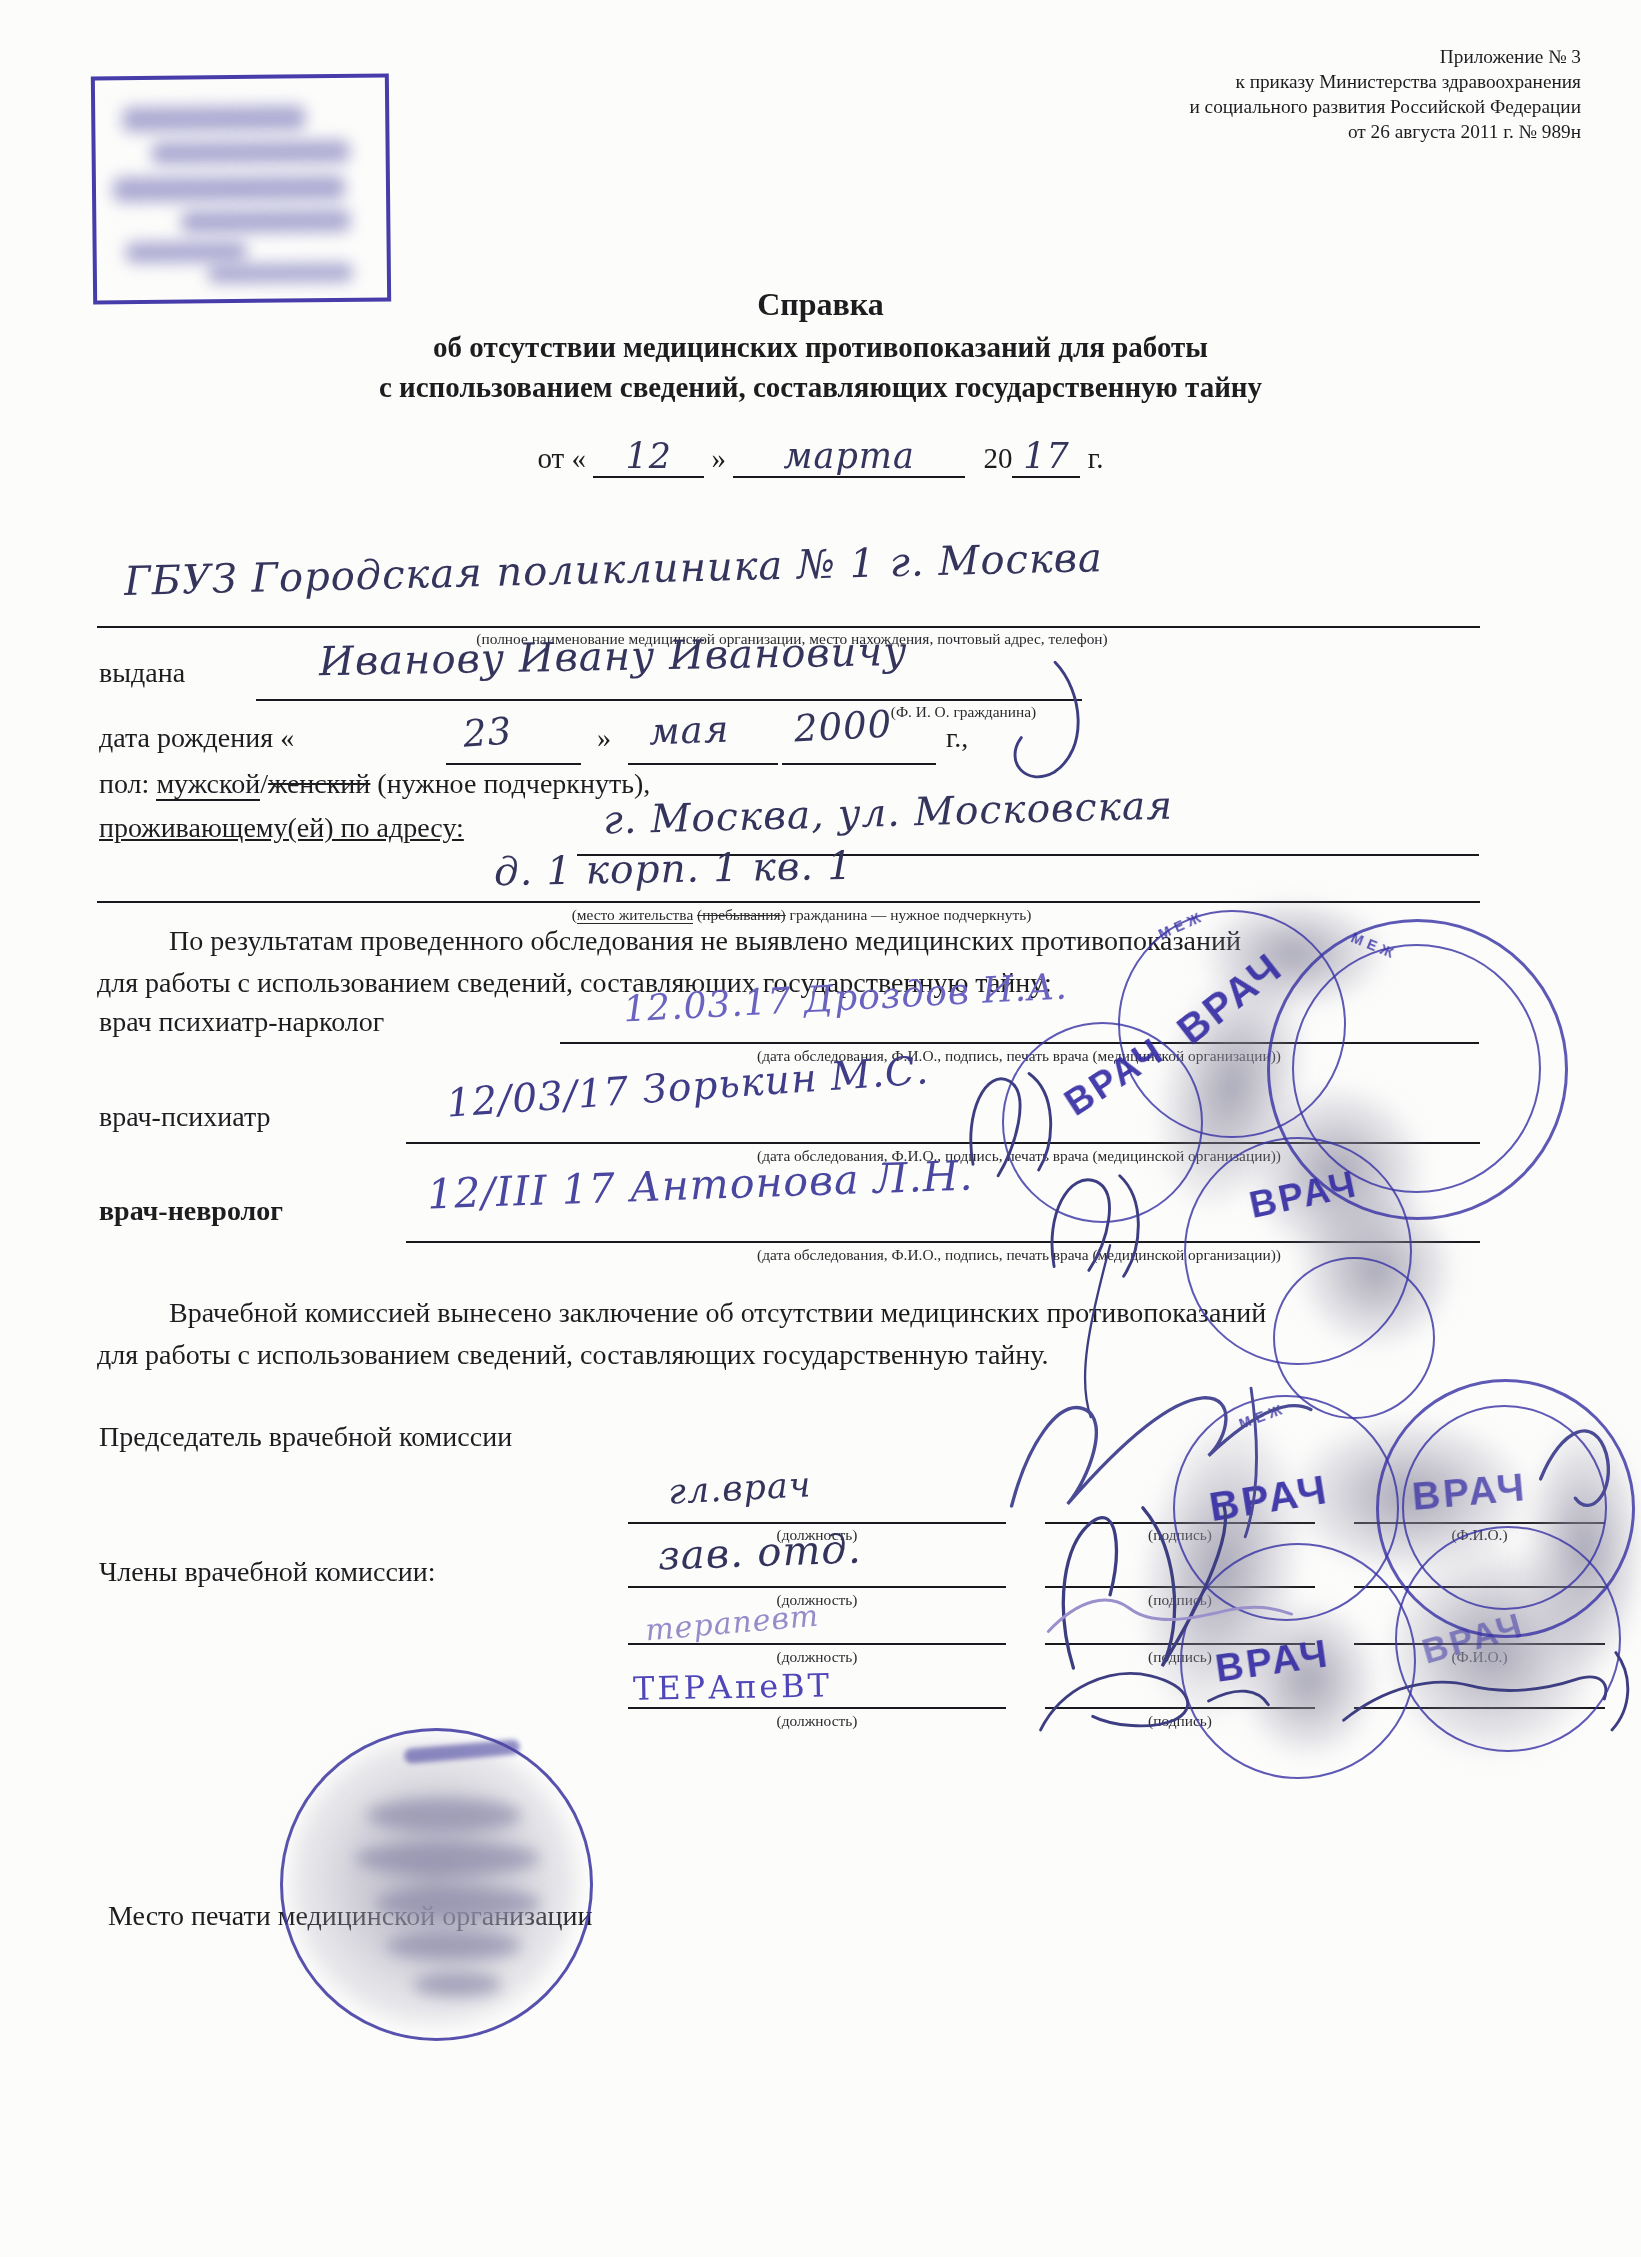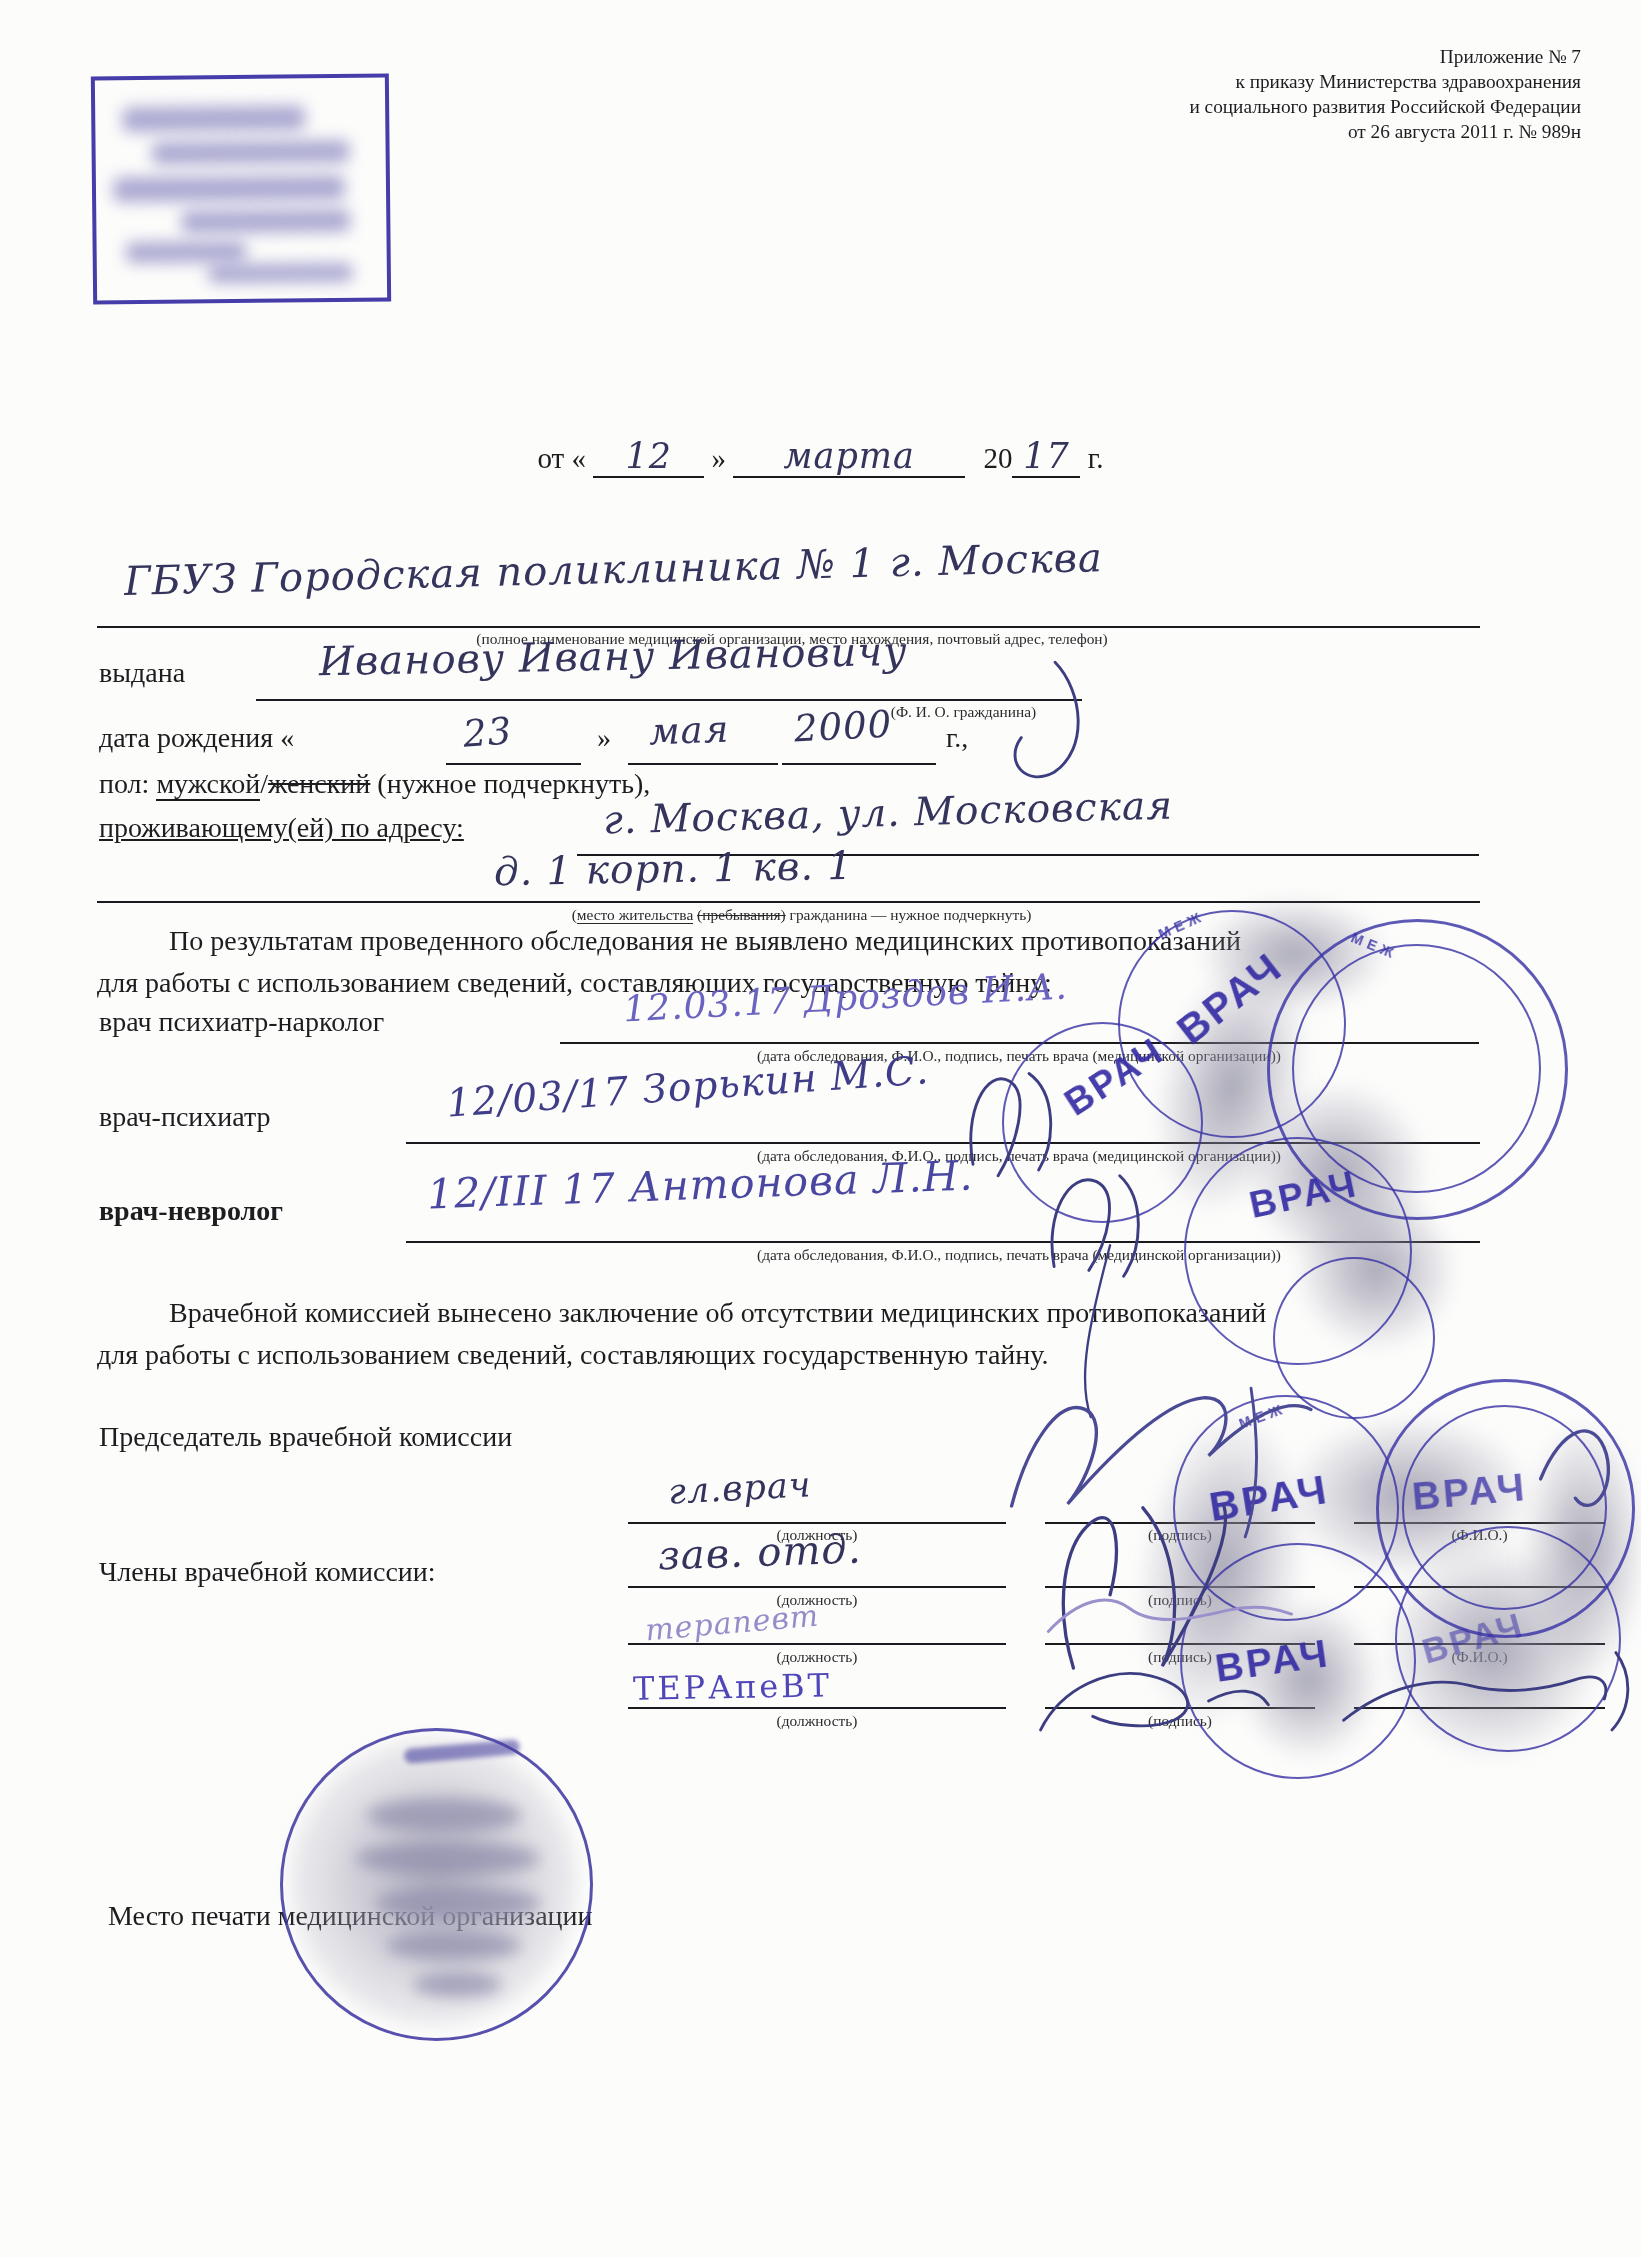--- a/index.html
+++ b/index.html
@@ -37,35 +37,40 @@
   .smudge{position:absolute;border-radius:50%;filter:blur(8.7px);
     background:radial-gradient(closest-side,rgba(146,144,164,.78),rgba(146,144,164,0));}
   .sigsvg{position:absolute;left:0;top:0;pointer-events:none;}
 </style>
 </head>
 <body>
 
 <div class="page">
 
   <div class="abs hdr" style="right:60px;top:44px;">
-    <div>Приложение № 7</div>
+    <div>Приложение № 3</div>
     <div>к приказу Министерства здравоохранения</div>
     <div>и социального развития Российской Федерации</div>
     <div>от 26 августа 2011 г. № 989н</div>
   </div>
 
   <div class="rstamp">
     <div class="bar" style="left:27px;top:27px;width:183px;height:25px;"></div>
     <div class="bar" style="left:56px;top:62px;width:198px;height:23px;"></div>
     <div class="bar" style="left:17.4px;top:97px;width:232px;height:25px;"></div>
     <div class="bar" style="left:85px;top:131px;width:169px;height:23px;"></div>
     <div class="bar" style="left:29px;top:162px;width:121px;height:21px;"></div>
     <div class="bar" style="left:111px;top:185px;width:145px;height:19.3px;"></div>
   </div>
 
+  <div class="title-wrap">
+    <div class="title-name">Справка</div>
+    <div class="title-line">об отсутствии медицинских противопоказаний для работы</div>
+    <div class="title-line">с использованием сведений, составляющих государственную тайну</div>
+  </div>
 
   <div class="date-row">
     <span>от «</span>
     <span class="u-entry" style="width:111px;"><span class="hw" style="position:static;font-size:35px;color:#34345c;">12</span></span>
     <span>»</span>
     <span class="u-entry" style="width:232px;"><span class="hw" style="position:static;font-size:35px;color:#34345c;">марта</span></span>
     <span style="margin-left:11px;">20</span><span class="u-entry" style="width:68px;"><span class="hw" style="position:static;font-size:35px;color:#34345c;">17</span></span>
     <span>г.</span>
   </div>
 

